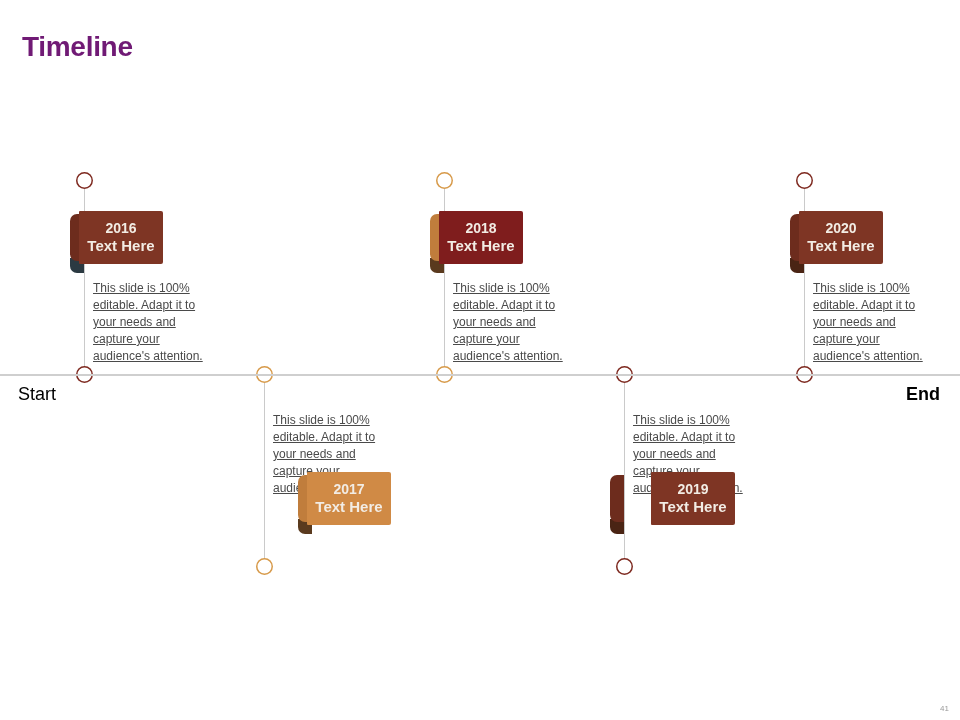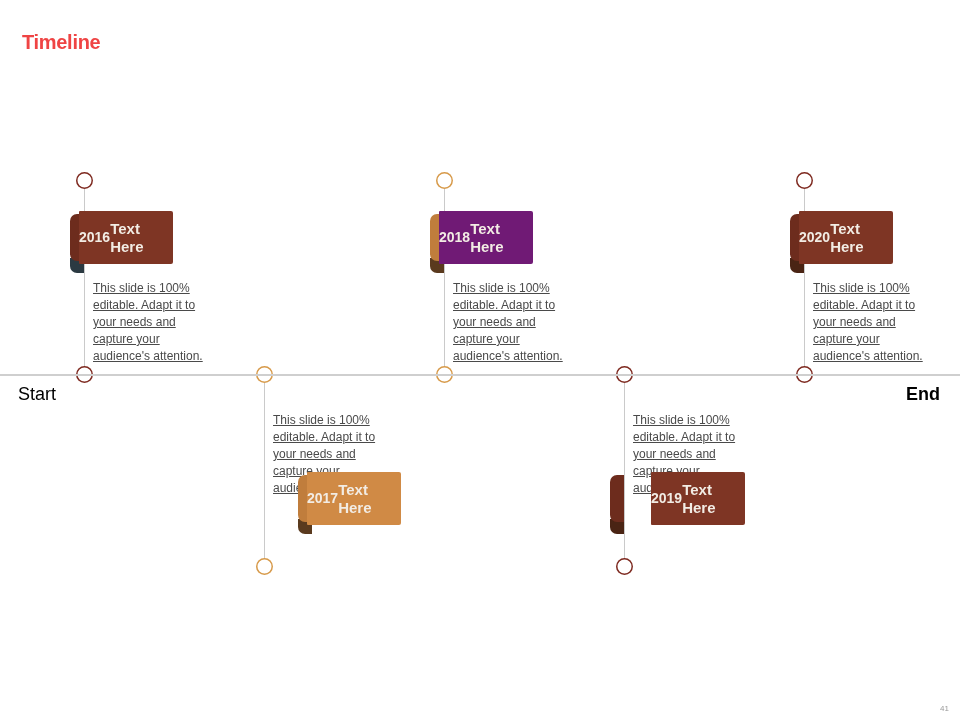--- a/index.html
+++ b/index.html
@@ -12,23 +12,23 @@
   #slide {
     position:relative;
     width:960px; height:720px;
     background:#ffffff;
   }
 
   
   #page-title {
     position:absolute;
     left:22px; top:31px;
-    font-size:20px;
+    font-size:28px;
     font-weight:bold;
-    color:#ef4444;
+    color:#701a75;
     letter-spacing:-0.3px;
   }
 
   
   #timeline-axis {
     position:absolute;
     left:0px; top:374px;
     width:960px; height:2px;
     background:#cfcfcf;
   }
@@ -74,24 +74,24 @@
   }
 
   
   .card {
     position:absolute;
     width:103px; height:53px;
   }
   .card .ribbon-body {
     position:absolute;
     left:9px; top:0;
-    width:94px; height:53px;
+    width:84px; height:53px;
     border-radius:1px 2px 2px 1px;
     display:flex;
-    flex-direction:row;
+    flex-direction:column;
     align-items:center;
     justify-content:center;
     z-index:2;
   }
   .card .ribbon-left {
     position:absolute;
     left:0px; top:3px;
     width:14px; height:47px;
     border-radius:7px 0 0 7px;
     z-index:1;
@@ -182,21 +182,21 @@
   <div class="marker" style="left:436px; top:172px;">
     <span class="ring" style="box-shadow:0 0 0 1.5px #d79a4a inset;"></span>
   </div>
   <div class="marker" style="left:436px; top:366px;">
     <span class="ring" style="box-shadow:0 0 0 1.5px #d79a4a inset;"></span>
   </div>
 
   <div class="card" style="left:430px; top:211px;">
     <div class="ribbon-fold" style="background:#5a3a1e;"></div>
     <div class="ribbon-left" style="background:#c07d3c;"></div>
-    <div class="ribbon-body" style="background:#701a75;">
+    <div class="ribbon-body" style="background:#7f1d1d;">
       <span class="card-year">2018</span>
       <span class="card-sub">Text Here</span>
     </div>
   </div>
 
   <div class="card-desc" style="left:453px; top:280px;">This slide is 100% editable.  Adapt it to your needs and capture your audience's attention.</div>
 
   <div class="connector" style="left:624px; top:376px; height:190px;"></div>
 
   <div class="marker" style="left:616px; top:366px;">

